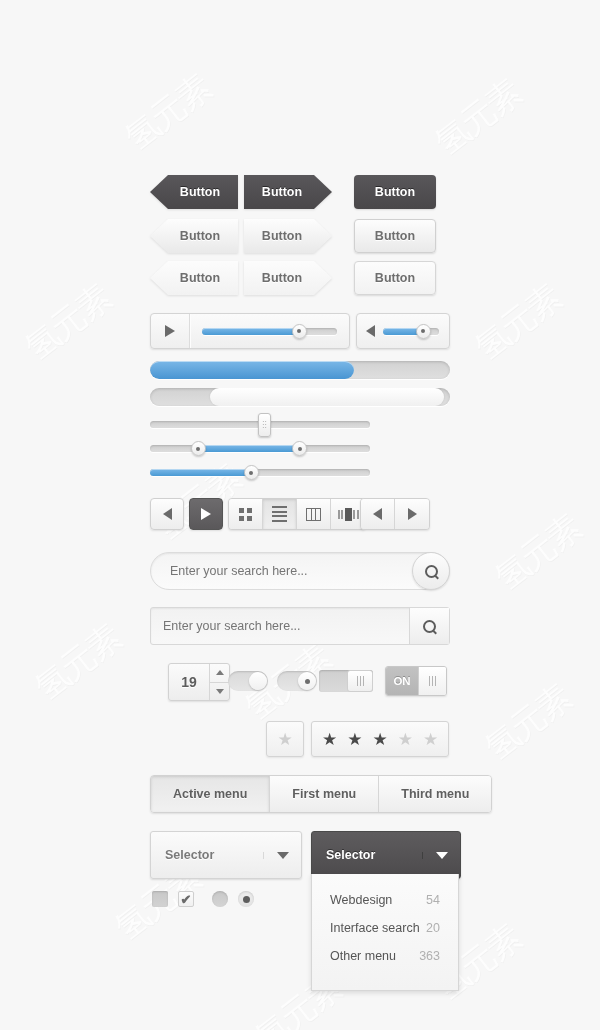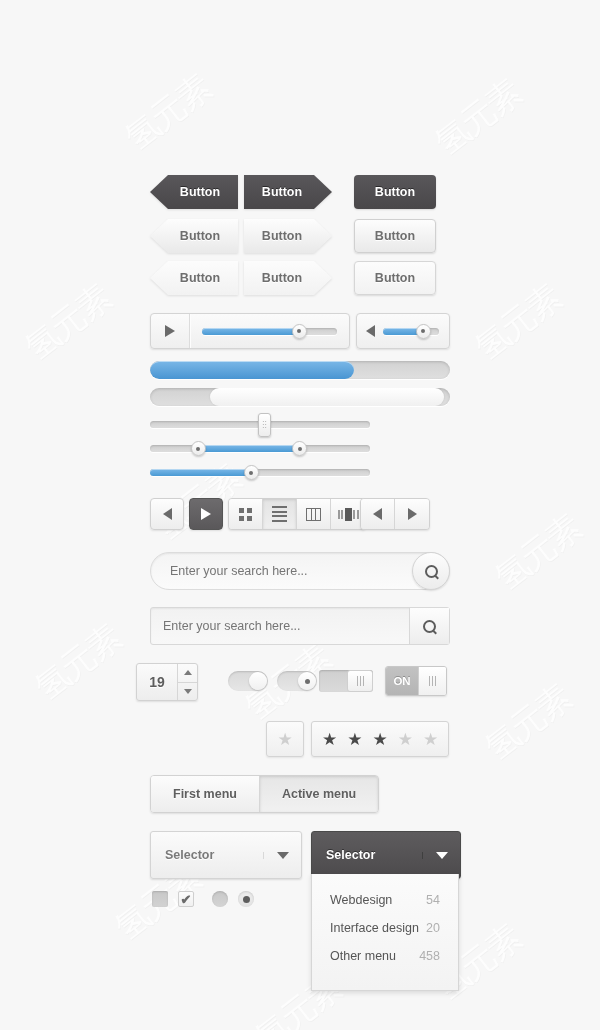--- a/index.html
+++ b/index.html
@@ -629,21 +629,21 @@
     </div>
   </div>
 
   <div class="search-square" style="position:absolute; left:150px; top:607px;">
     <input type="text" placeholder="Enter your search here..." style="">
     <div class="search-sq-btn">
       <div class="mag"></div>
     </div>
   </div>
 
-  <div class="stepper" style="position:absolute; left:136px; top:663px;">
+  <div class="stepper" style="position:absolute; left:168px; top:663px;">
     <div class="stepper-val">19</div>
     <div class="stepper-arrows">
       <div class="st-arrow">
         <div class="caret-up"></div>
       </div>
       <div class="st-arrow">
         <div class="caret-dn"></div>
       </div>
     </div>
   </div>
@@ -676,25 +676,28 @@
 
   <div class="star-box" style="position:absolute; left:311px; top:721px; width:138px; gap:10px;">
     <span class="star on">★</span>
     <span class="star on">★</span>
     <span class="star on">★</span>
     <span class="star off">★</span>
     <span class="star off">★</span>
   </div>
 
   <div class="menutabs" style="position:absolute; left:150px; top:775px;">
+    <div class="menutab active">
+      <span>Active menu</span>
+    </div>
     <div class="menutab">
       <span>First menu</span>
     </div>
-    <div class="menutab active">
-      <span>Active menu</span>
+    <div class="menutab">
+      <span>Third menu</span>
     </div>
   </div>
 
   <div class="selector light" style="position:absolute; left:150px; top:831px;">
     <div class="sel-label">Selector</div>
     <div class="sel-arrow">
       <div class="caret-lg-dark"></div>
     </div>
   </div>
 
@@ -704,26 +707,26 @@
       <div class="caret-lg-white"></div>
     </div>
   </div>
 
   <div class="dropdown" style="position:absolute; left:311px; top:874px;">
     <div class="dd-item">
       <span class="dd-name">Webdesign</span>
       <span class="dd-count">54</span>
     </div>
     <div class="dd-item">
-      <span class="dd-name">Interface design</span>
+      <span class="dd-name">Interface search</span>
       <span class="dd-count">20</span>
     </div>
     <div class="dd-item">
       <span class="dd-name">Other menu</span>
-      <span class="dd-count">458</span>
+      <span class="dd-count">363</span>
     </div>
   </div>
 
   <div class="row" style="left:152px; top:891px; gap:10px;">
     <div class="chk"></div>
     <div class="chk checked">
       <span>✔</span>
     </div>
     <div class="rad" style="margin-left:8px;"></div>
     <div class="rad sel"></div>

